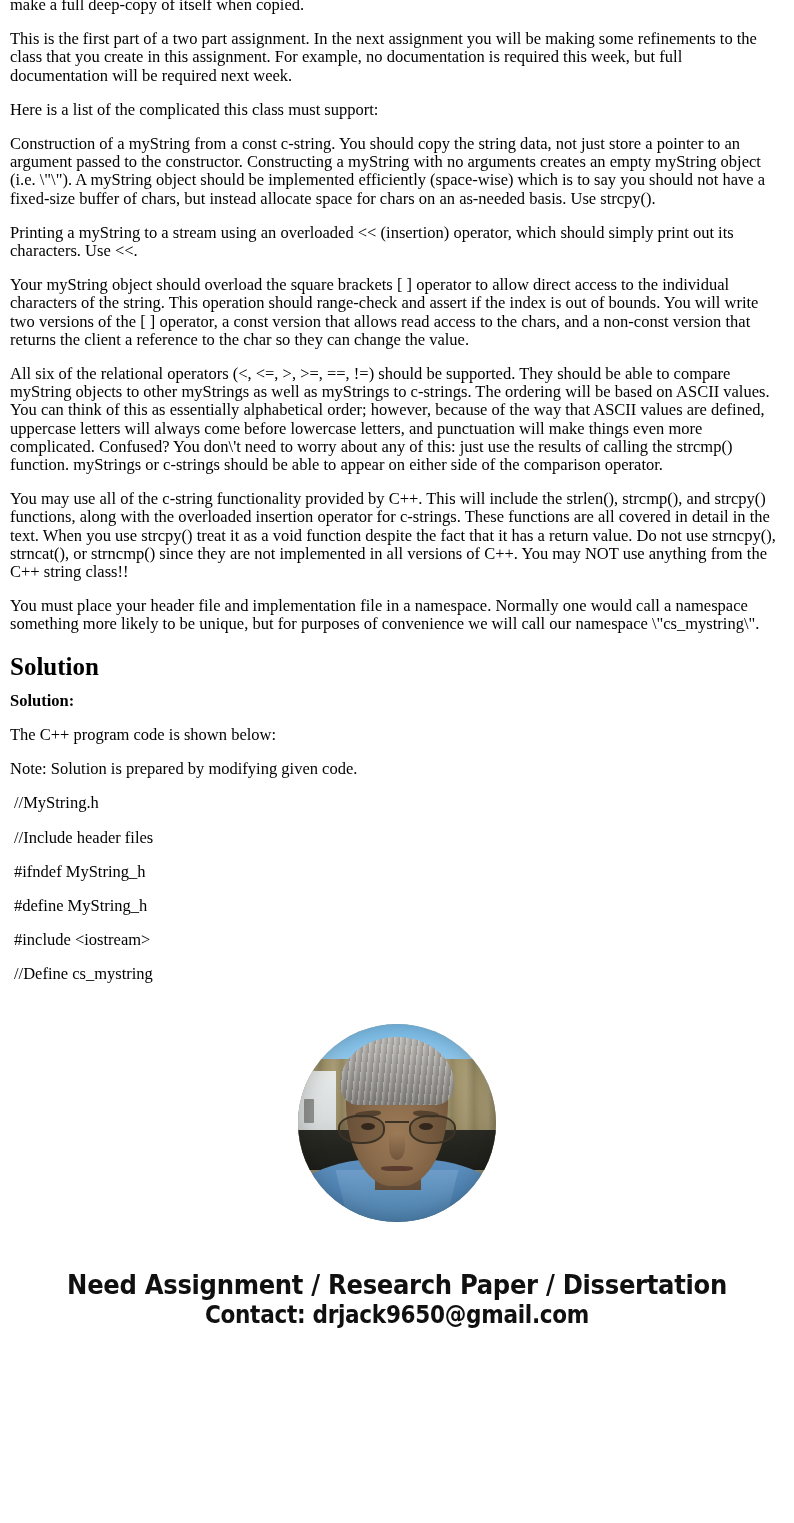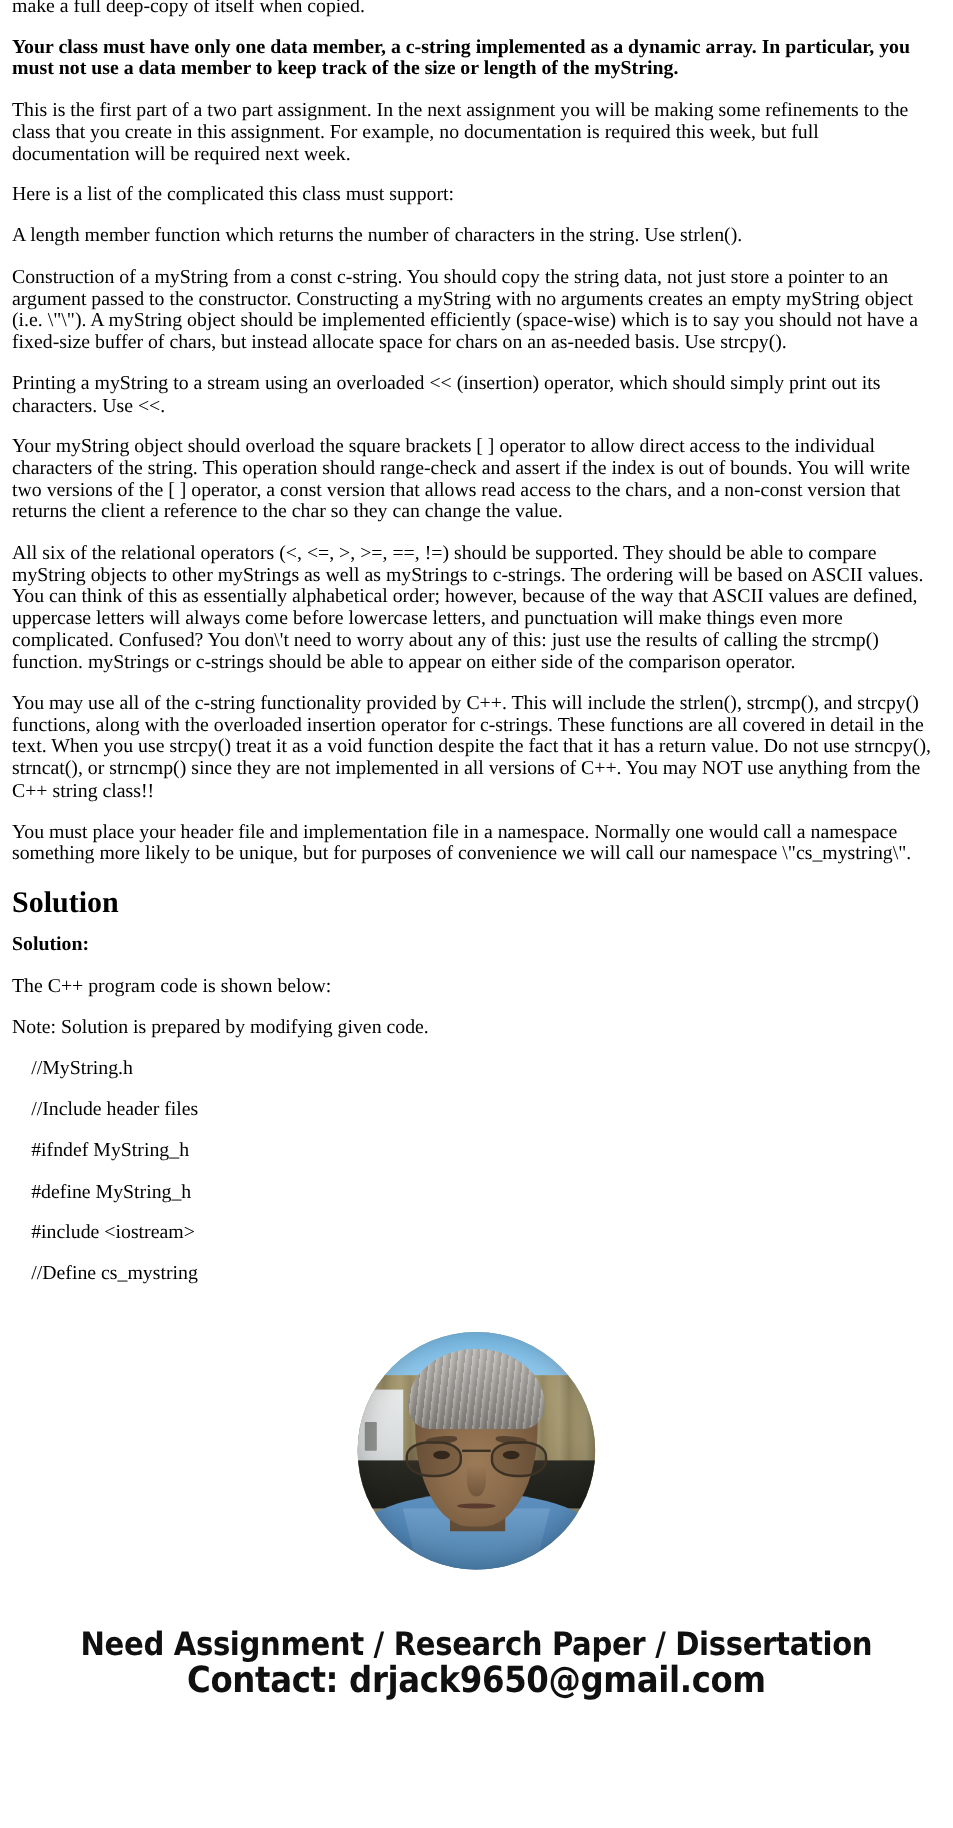--- a/index.html
+++ b/index.html
@@ -44,21 +44,21 @@
   p.sub-bold {
     font-size: 16.5px;
     line-height: 18.2px;
     font-weight: bold;
     margin: 0 0 16px 0;
   }
   
   p.codeline {
     font-size: 16.5px;
     line-height: 18.2px;
-    margin: 0 0 16px 16px;
+    margin: 0 0 16px 4px;
     white-space: pre-wrap;
   }
   
   .avatar-wrap {
     margin-top: 40px;
     display: flex;
     justify-content: center;
     align-items: center;
   }
   .avatar {
@@ -209,39 +209,37 @@
     font-family: "DejaVu Sans Condensed", "Liberation Sans Narrow", "Liberation Sans", sans-serif;
     font-weight: bold;
     color: #101010;
   }
   .footer-line1 {
     font-size: 27px;
     line-height: 30px;
     letter-spacing: -0.3px;
   }
   .footer-line2 {
-    font-size: 30px;
+    font-size: 24px;
     line-height: 30px;
     letter-spacing: -0.3px;
   }
 </style>
 </head>
 <body>
 
 <div class="page">
 
   <p class="para first">make a full deep-copy of itself when copied.</p>
 
-  <p class="para bold">Your class must have only one data member, a c-string implemented as a dynamic array. In particular, you must not use a data member to keep track of the size or length of the myString.</p>
 
   <p class="para">This is the first part of a two part assignment. In the next assignment you will be making some refinements to the class that you create in this assignment. For example, no documentation is required this week, but full documentation will be required next week.</p>
 
   <p class="para">Here is a list of the complicated this class must support:</p>
 
-  <p class="para">A length member function which returns the number of characters in the string. Use strlen().</p>
 
   <p class="para">Construction of a myString from a const c-string. You should copy the string data, not just store a pointer to an argument passed to the constructor. Constructing a myString with no arguments creates an empty myString object (i.e. \"\"). A myString object should be implemented efficiently (space-wise) which is to say you should not have a fixed-size buffer of chars, but instead allocate space for chars on an as-needed basis. Use strcpy().</p>
 
   <p class="para">Printing a myString to a stream using an overloaded &lt;&lt; (insertion) operator, which should simply print out its characters. Use &lt;&lt;.</p>
 
   <p class="para">Your myString object should overload the square brackets [ ] operator to allow direct access to the individual characters of the string. This operation should range-check and assert if the index is out of bounds. You will write two versions of the [ ] operator, a const version that allows read access to the chars, and a non-const version that returns the client a reference to the char so they can change the value.</p>
 
   <p class="para">All six of the relational operators (&lt;, &lt;=, &gt;, &gt;=, ==, !=) should be supported. They should be able to compare myString objects to other myStrings as well as myStrings to c-strings. The ordering will be based on ASCII values. You can think of this as essentially alphabetical order; however, because of the way that ASCII values are defined, uppercase letters will always come before lowercase letters, and punctuation will make things even more complicated. Confused? You don\'t need to worry about any of this: just use the results of calling the strcmp() function. myStrings or c-strings should be able to appear on either side of the comparison operator.</p>
 
 

